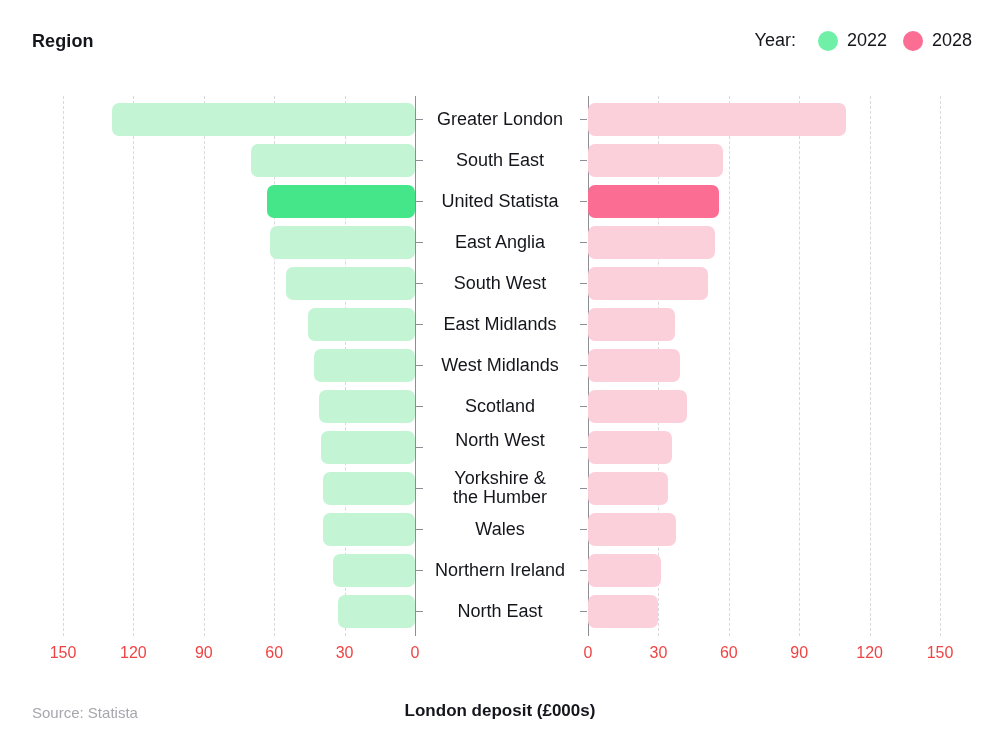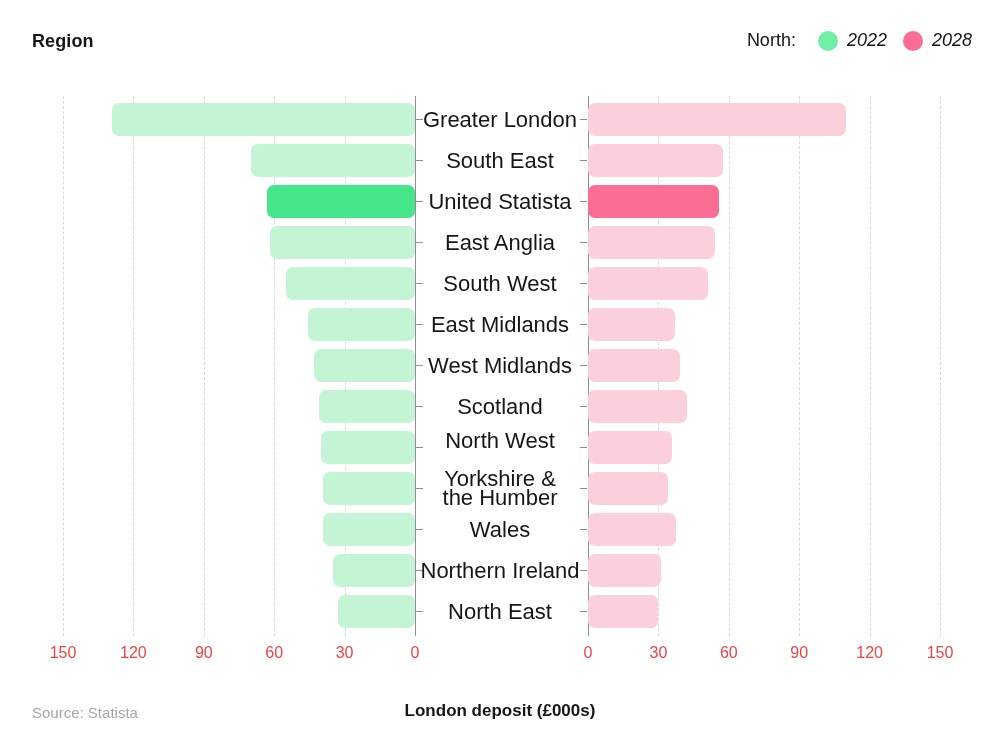--- a/index.html
+++ b/index.html
@@ -16,21 +16,21 @@
     position: absolute; left: 32px; top: 31px;
     font-size: 18px; font-weight: 700; color: #15161c;
     letter-spacing: .1px;
   }
   .legend {
     position: absolute; right: 28px; top: 30px;
     display: flex; align-items: center; gap: 10px;
     font-size: 18px; color: #15161c;
   }
   .legend-label { margin-right: 6px; color:#15161c; }
-  .legend-item { display:flex; align-items:center; gap: 9px; margin-left: 6px; font-style: italic;}
+  .legend-item { display:flex; align-items:center; gap: 9px; margin-left: 6px;}
   .legend-dot { width: 20px; height: 20px; border-radius: 50%; display:block; }
   .legend-text { font-size: 18px; color:#15161c; }
 
   
   #plot {
     position: absolute;
     left: 0; top: 96px;
     width: 1000px; height: 540px;
   }
   .gridline {
@@ -47,21 +47,21 @@
   }
 
   .bar {
     position: absolute; height: 33px; border-radius: 7px;
   }
 
   .rowlabel {
     position: absolute;
     width: 170px; left: 415px;
     text-align: center;
-    font-size: 22px; color: #15161c;
+    font-size: 18px; color: #15161c;
     line-height: 19px;
   }
 
   
   .tick-text {
     position: absolute;
     font-size: 16px; color: #ef4444;
     transform: translateX(-50%);
     top: 644px;
   }
@@ -76,21 +76,21 @@
   }
 </style>
 </head>
 <body>
 
 <div id="stage">
 
   <div class="hdr-title">Region</div>
 
   <div class="legend">
-    <span class="legend-label">North:</span>
+    <span class="legend-label">Year:</span>
     <span class="legend-item">
       <span class="legend-dot" id="dot0" style="background: rgb(111, 240, 166);"></span>
       <span class="legend-text">2022</span>
     </span>
     <span class="legend-item">
       <span class="legend-dot" id="dot1" style="background: rgb(251, 109, 146);"></span>
       <span class="legend-text">2028</span>
     </span>
   </div>
 

